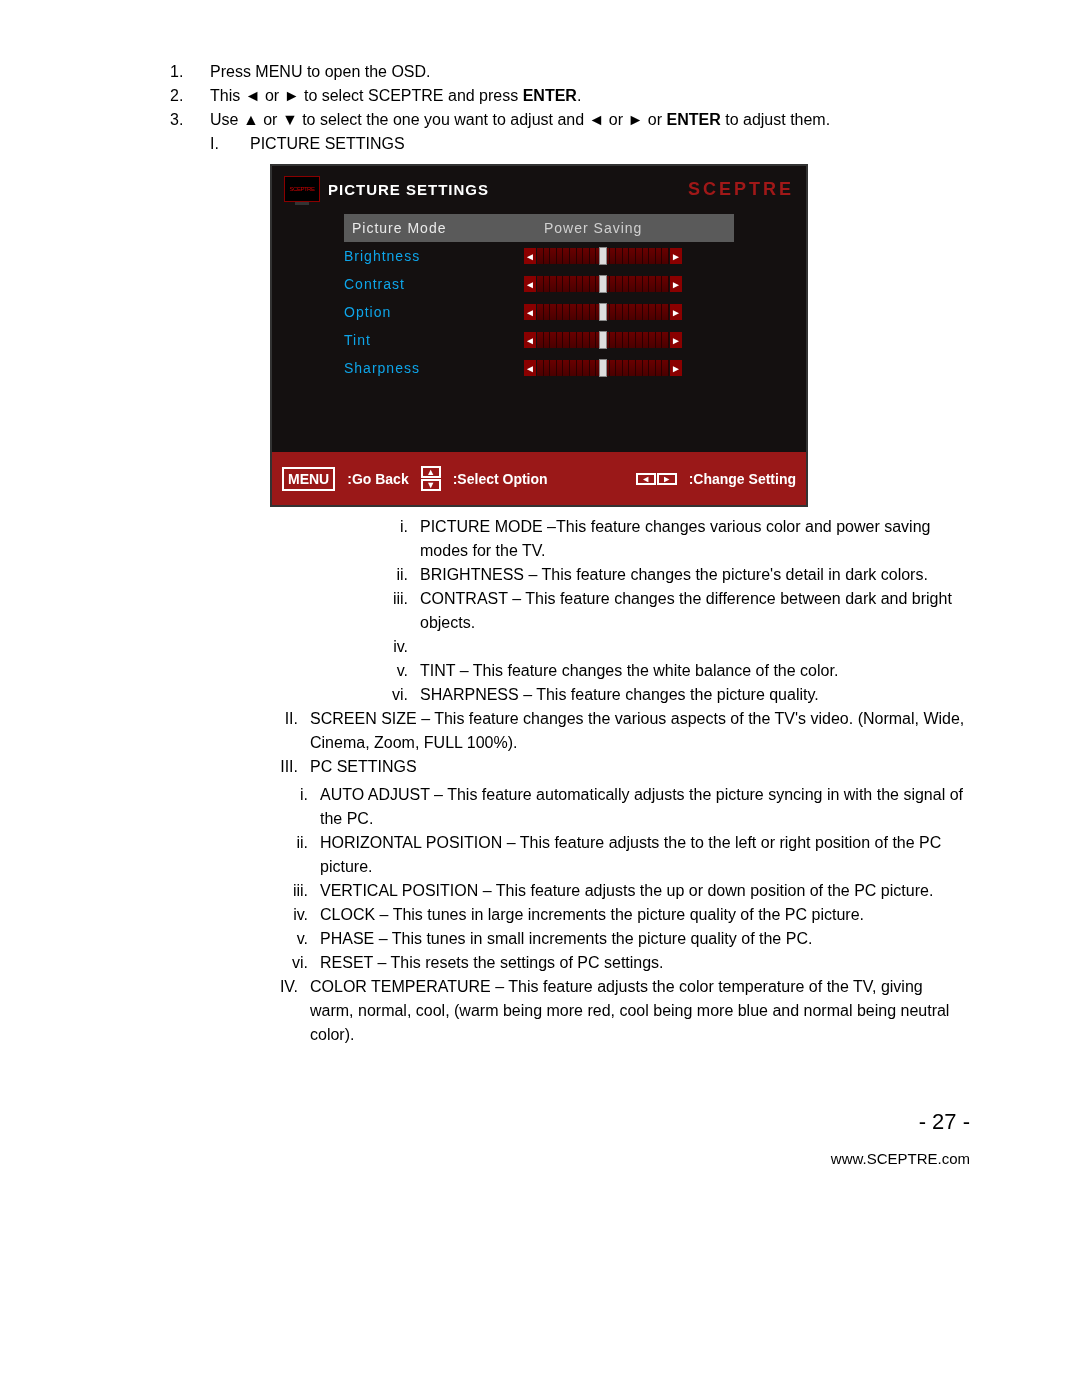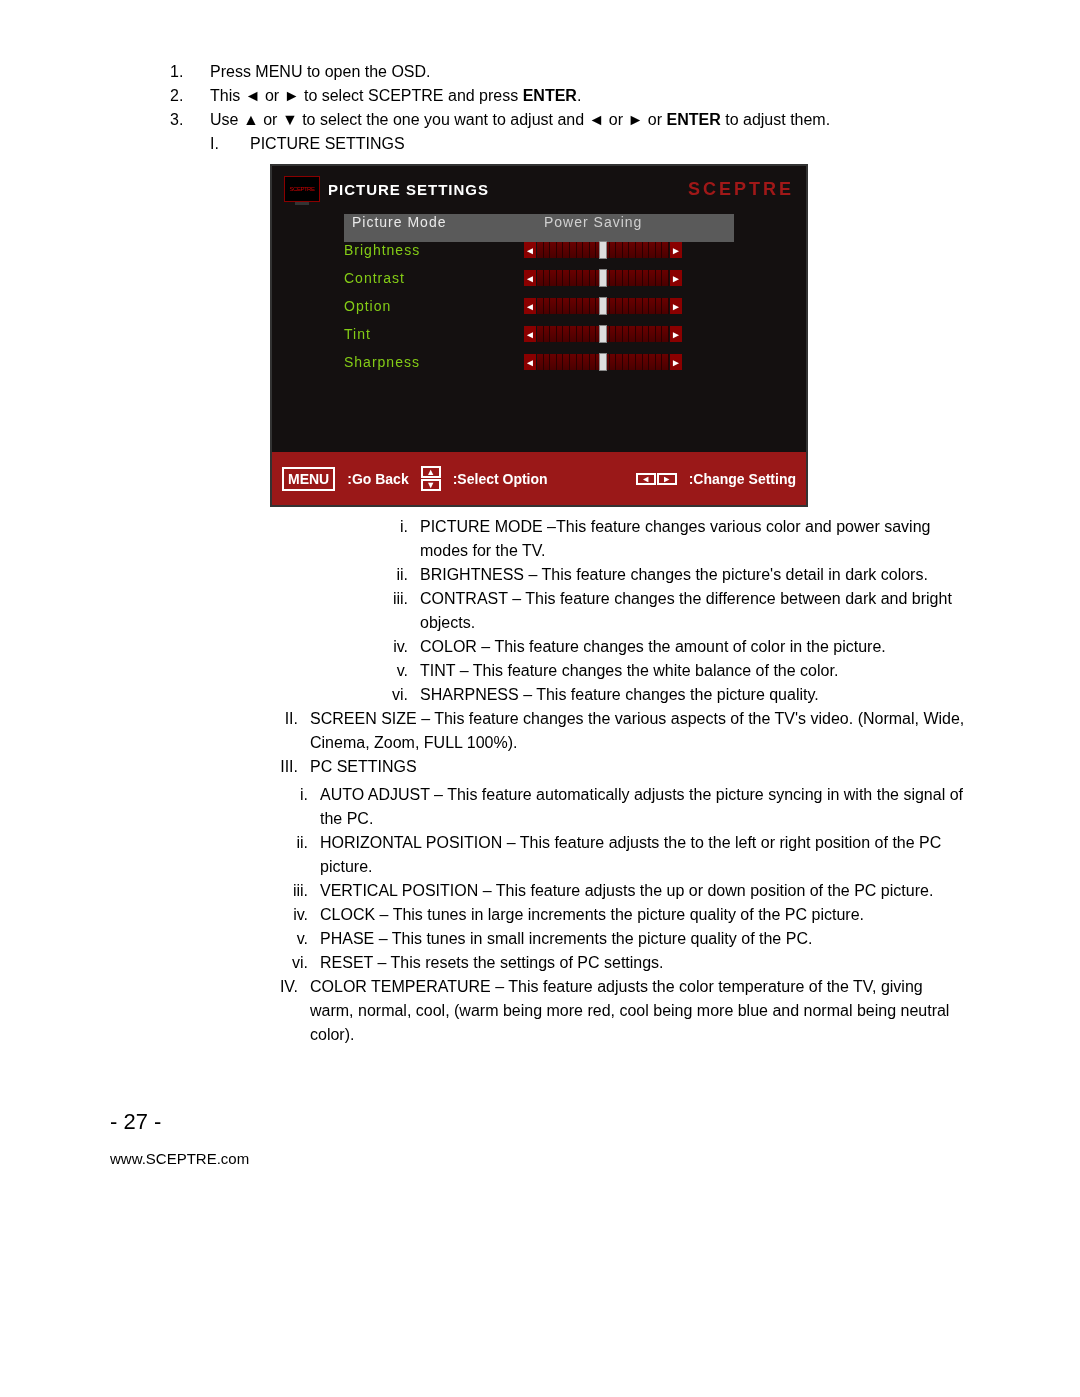--- a/index.html
+++ b/index.html
@@ -47,22 +47,22 @@
   }
   .tv-icon::after{
     content:""; position:absolute; bottom:-4px; left:50%; transform:translateX(-50%);
     width:14px; height:3px; background:#333;
   }
   .osd-title-wrap { display:flex; align-items:center; }
   .osd-title { color: #fff; font-weight: bold; font-size: 15px; letter-spacing: 1px; }
   .brand { color: #a01818; font-family: "Arial Black", Arial, sans-serif; font-size: 18px; letter-spacing: 3px; font-weight: 900; }
 
   .rows { padding: 0 60px; }
-  .row { display: flex; align-items: flex-start; height: 28px; }
-  .row .label { width: 180px; color: #84cc16; font-size: 14px; letter-spacing: 1px; }
+  .row { display: flex; align-items: center; height: 28px; }
+  .row .label { width: 180px; color: #0ea5e9; font-size: 14px; letter-spacing: 1px; }
   .row.selected { background: #5a5a5a; }
   .row.selected .label { color: #eaeaea; padding-left: 8px; }
   .row .value { color: #d0d0d0; font-size: 14px; padding-left: 20px; letter-spacing:1px;}
 
   .slider {
     display: flex; align-items: center;
   }
   .arrow-btn {
     width: 12px; height: 16px; background: #8a0000;
     display:flex; align-items:center; justify-content:center;
@@ -100,21 +100,21 @@
   .dtxt { flex:1; }
 
   .roman-block { margin-left: 100px; line-height: 1.5; }
   .rli { display:flex; }
   .rnum { width: 100px; text-align:right; padding-right: 12px; flex-shrink:0;}
   .rtxt { flex:1; }
 
   .inner-desc { margin-left: 0; }
   .inner-desc .dnum { width: 210px; }
 
-  .footer { text-align: left; margin-top: 60px; font-size: 15px; line-height:1.4; }
+  .footer { text-align: right; margin-top: 60px; font-size: 15px; line-height:1.4; }
   .pagenum { font-size: 22px; margin-bottom: 10px; }
 </style>
 </head>
 <body>
 
 <div class="instructions">
   <ol>
     <li>
       <span class="num">1.</span>
       <span class="itxt">Press MENU to open the OSD.</span>
@@ -330,21 +330,20 @@
   <div class="dli">
       <span class="dnum">ii.</span>
       <span class="dtxt">BRIGHTNESS – This feature changes the picture's detail in dark colors.</span>
     </div>
   <div class="dli">
       <span class="dnum">iii.</span>
       <span class="dtxt">CONTRAST – This feature changes the difference between dark and bright objects.</span>
     </div>
   <div class="dli">
       <span class="dnum">iv.</span>
-      <span class="dtxt">COLOR – This feature changes the amount of color in the picture.</span>
     </div>
   <div class="dli">
       <span class="dnum">v.</span>
       <span class="dtxt">TINT – This feature changes the white balance of the color.</span>
     </div>
   <div class="dli">
       <span class="dnum">vi.</span>
       <span class="dtxt">SHARPNESS – This feature changes the picture quality.</span>
     </div>
 </div>

